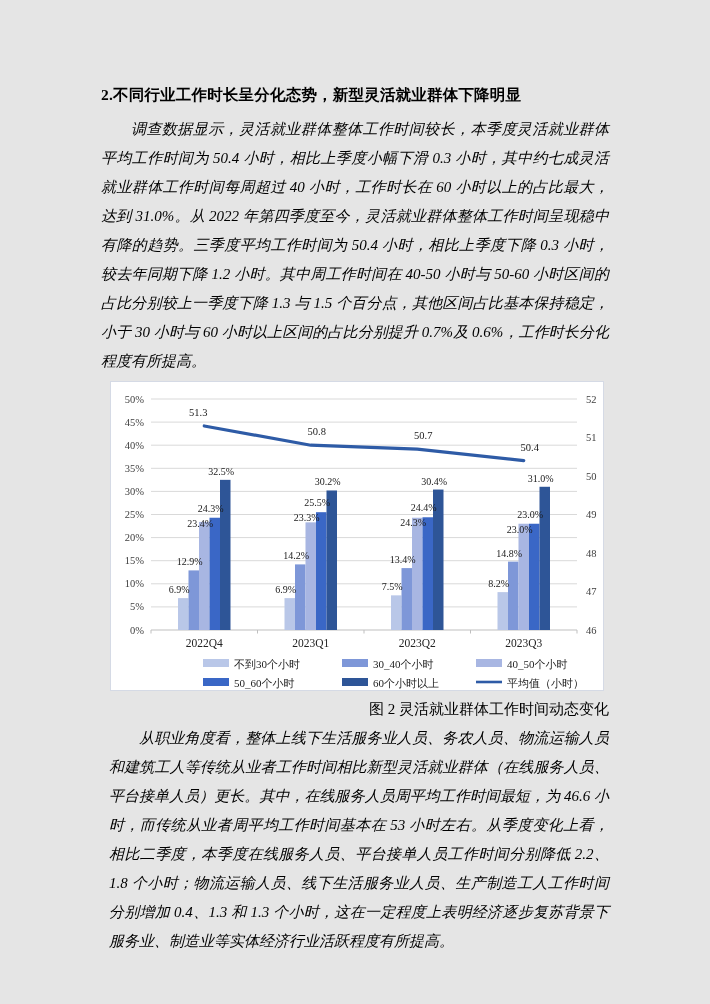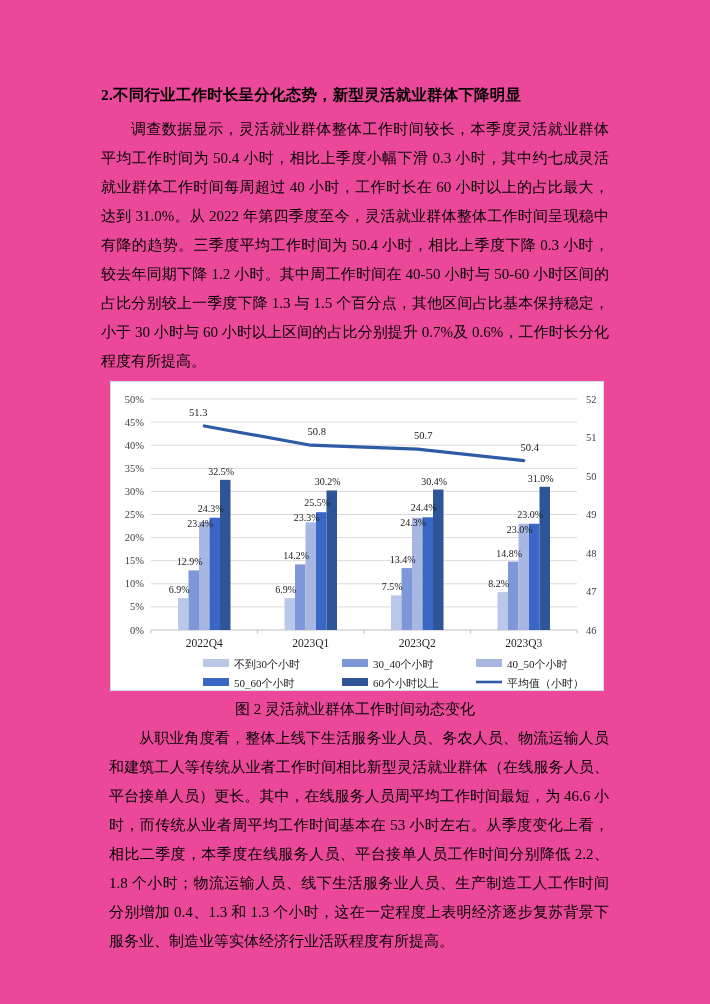--- a/index.html
+++ b/index.html
@@ -1,21 +1,21 @@
 <!DOCTYPE html>
 <html><head>
 <meta charset="utf-8">
 <style>
   * { margin: 0; padding: 0; box-sizing: border-box; }
   html, body { background: #ffffff; }
   .page {
     position: relative;
     width: 710px;
     height: 1004px;
-    background: #ec4899;
+    background: #e5e5e5;
     font-family: "Liberation Serif", "DejaVu Serif", serif;
     color: #000000;
     overflow: hidden;
   }
   .content {
     position: absolute;
     left: 101px;
     top: 84px;
     width: 508px;
   }
@@ -24,37 +24,38 @@
     font-weight: bold;
     line-height: 22px;
     margin-bottom: 9px;
     letter-spacing: 0.2px;
   }
   .para {
     font-size: 15px;
     line-height: 29px;
     text-align: justify;
     text-indent: 2em;
+    font-style: italic;
   }
   .figure-wrap {
     margin-top: 5px;
     margin-left: 9px;
   }
   .chart-box {
     width: 494px;
     height: 310px;
     border: 1px solid #d5dae5;
     background: #ffffff;
   }
   .chart-box svg { display: block; }
   .fig-caption {
     margin-top: 7px;
     font-size: 15px;
     line-height: 22px;
-    text-align: center;
+    text-align: right;
     text-indent: 0;
   }
   .para2 { margin-top: 4px; margin-left: 8px; }
 </style>
 </head>
 <body>
 
 <div class="page">
   <div class="content">
 

